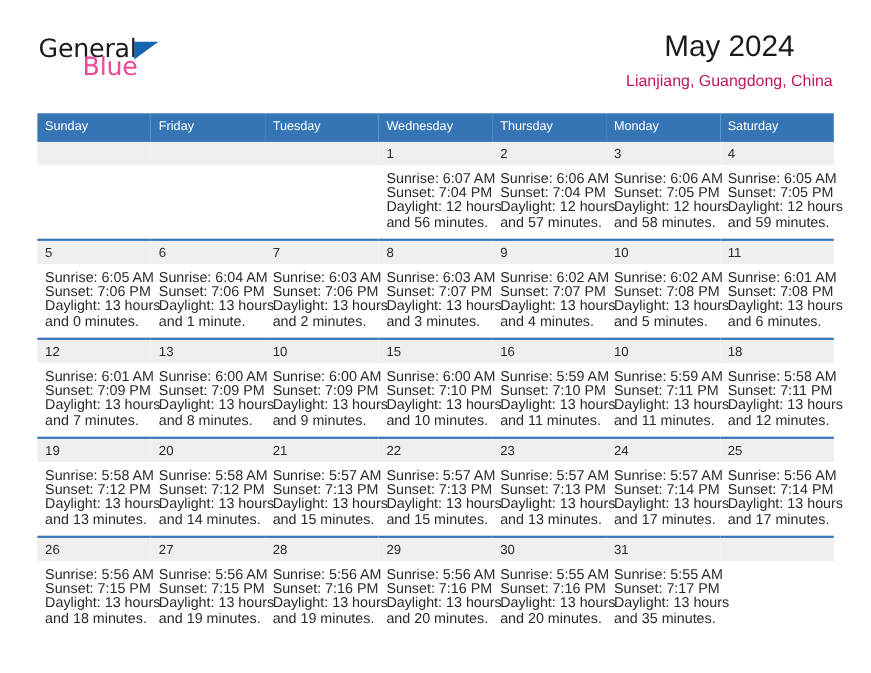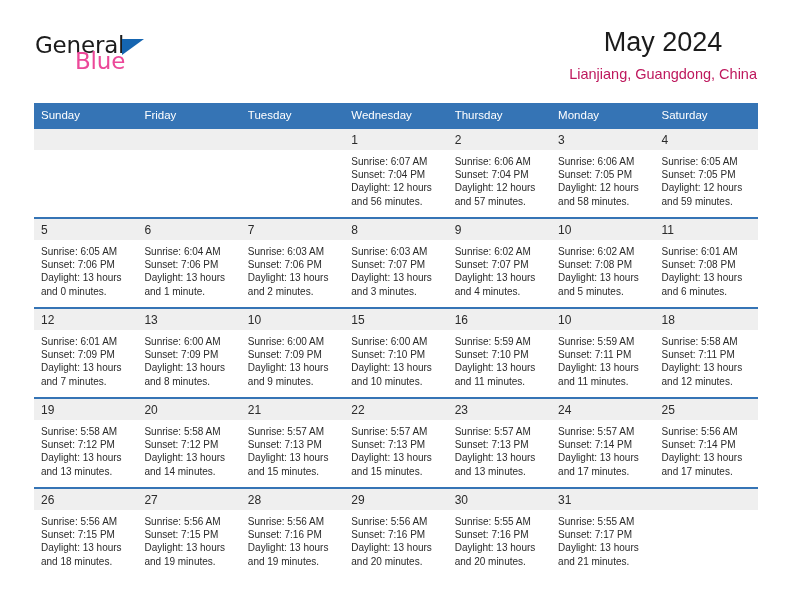--- a/index.html
+++ b/index.html
@@ -117,21 +117,21 @@
     padding: 4px 0 4px 7px;
     height: 13px;
     box-sizing: content-box;
     font-family: "Liberation Sans", sans-serif;
   }
   .daynum.empty {
     color: transparent;
   }
   .events {
     padding: 5px 6px 0 7px;
-    font-size: 10px;
+    font-size: 13px;
     line-height: 13.2px;
     color: #2a2a2a;
     font-family: "Liberation Sans", sans-serif;
   }
   .events div {
     white-space: nowrap;
   }
   td.blank .daynum { background: #efefef; }
   td.blank .events { visibility: hidden; }
 </style>
@@ -537,21 +537,21 @@
               </div>
             </div>
           </td>
           <td>
             <div class="cell-inner">
               <div class="daynum">31</div>
               <div class="events">
                 <div>Sunrise: 5:55 AM</div>
                 <div>Sunset: 7:17 PM</div>
                 <div>Daylight: 13 hours</div>
-                <div>and 21 minutes.</div>
+                <div>and 35 minutes.</div>
               </div>
             </div>
           </td>
           <td class="blank">
             <div class="cell-inner">
               <div class="daynum empty"></div>
               <div class="events">
                 <div></div>
                 <div></div>
                 <div></div>

